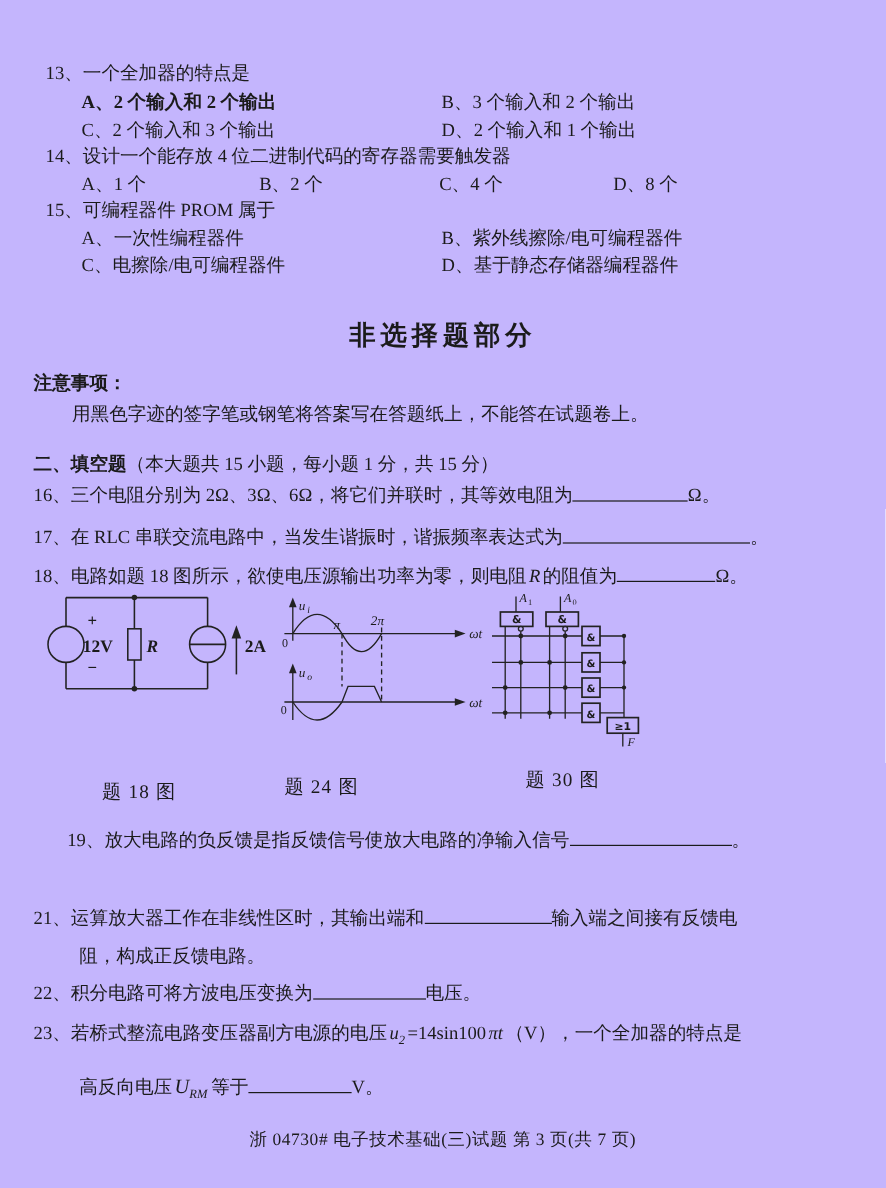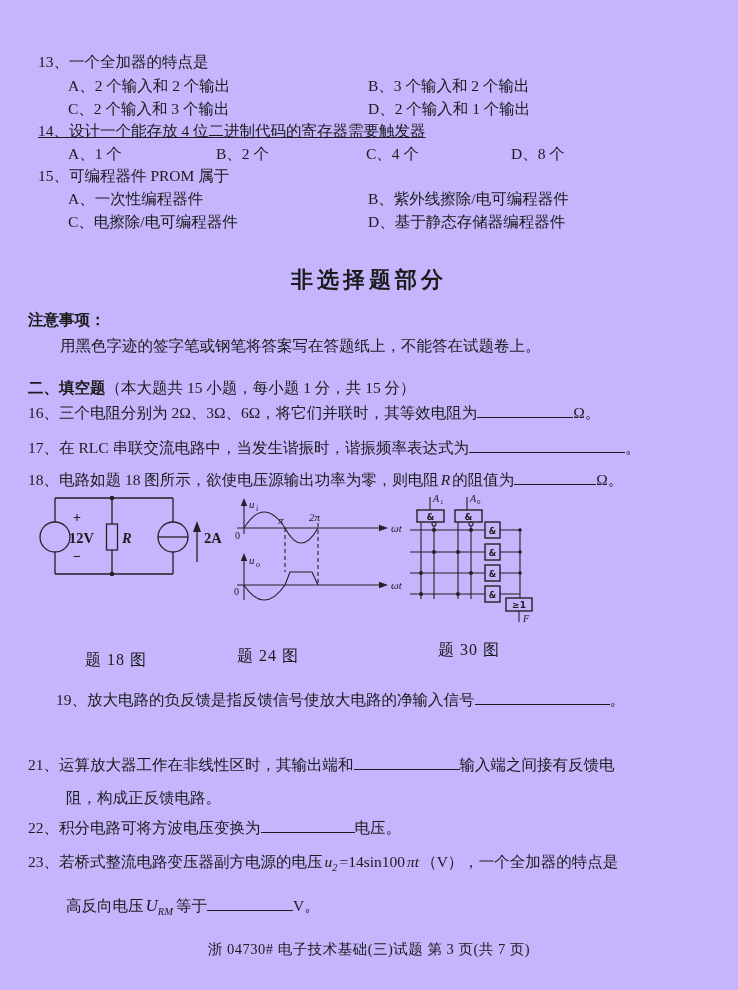--- a/index.html
+++ b/index.html
@@ -27,26 +27,26 @@
   .svgtxt { font-family:"Liberation Serif","DejaVu Serif",serif; fill:#1b1b1b; }
   .svgsans { font-family:"DejaVu Sans","Liberation Sans",sans-serif; fill:#1b1b1b; }
   .gatebox { fill:none; stroke:#222; stroke-width:1.4; }
 </style>
 </head>
 <body>
 
 <div class="page">
 
   <div class="abs" style="left:38px; top:52px;">13、一个全加器的特点是</div>
-  <div class="abs" style="left:68px; top:76px;">A、2 个输入和 2 个输出</div>
+  <div class="abs" style="left:68px; top:76px;font-weight:bold;">A、2 个输入和 2 个输出</div>
   <div class="abs" style="left:368px; top:76px;">B、3 个输入和 2 个输出</div>
   <div class="abs" style="left:68px; top:99px;font-family:Liberation Serif, serif;">C、2 个输入和 3 个输出</div>
   <div class="abs" style="left:368px; top:99px;">D、2 个输入和 1 个输出</div>
 
-  <div class="abs" style="left:38px; top:121px;text-decoration:underline;">14、设计一个能存放 4 位二进制代码的寄存器需要触发器</div>
+  <div class="abs" style="left:38px; top:121px;">14、设计一个能存放 4 位二进制代码的寄存器需要触发器</div>
   <div class="abs" style="left:68px; top:144px;">A、1 个</div>
   <div class="abs" style="left:216px; top:144px;">B、2 个</div>
   <div class="abs" style="left:366px; top:144px;">C、4 个</div>
   <div class="abs" style="left:511px; top:144px;">D、8 个</div>
 
   <div class="abs" style="left:38px; top:166px;">15、可编程器件 PROM 属于</div>
   <div class="abs" style="left:68px; top:189px;">A、一次性编程器件</div>
   <div class="abs" style="left:368px; top:189px;">B、紫外线擦除/电可编程器件</div>
   <div class="abs" style="left:68px; top:212px;">C、电擦除/电可编程器件</div>
   <div class="abs" style="left:368px; top:212px;">D、基于静态存储器编程器件</div>

